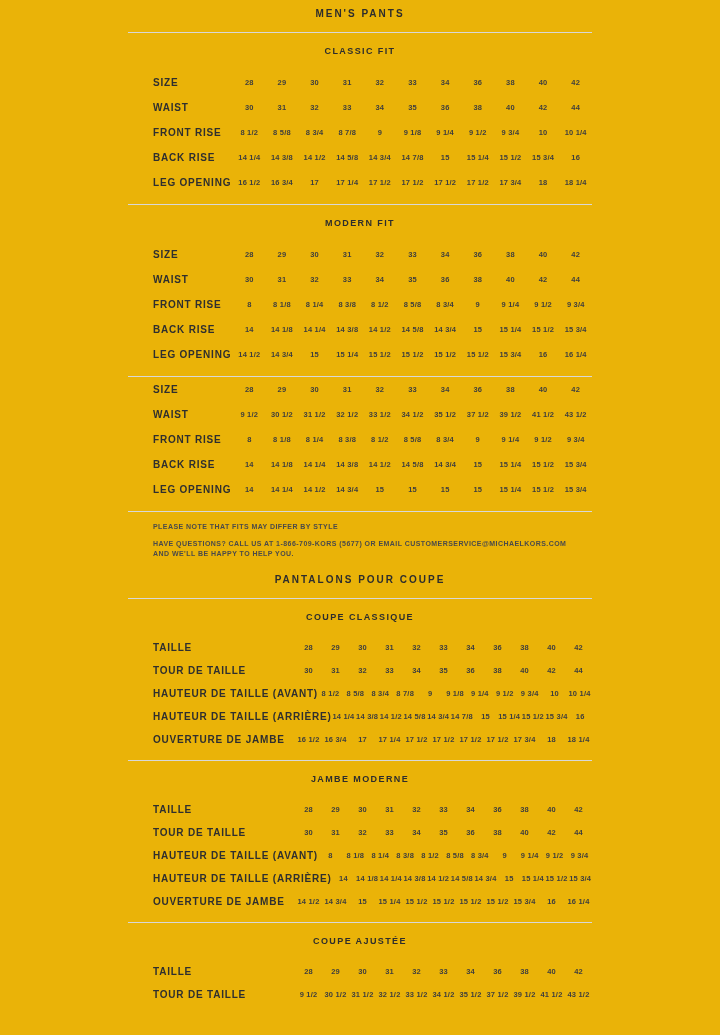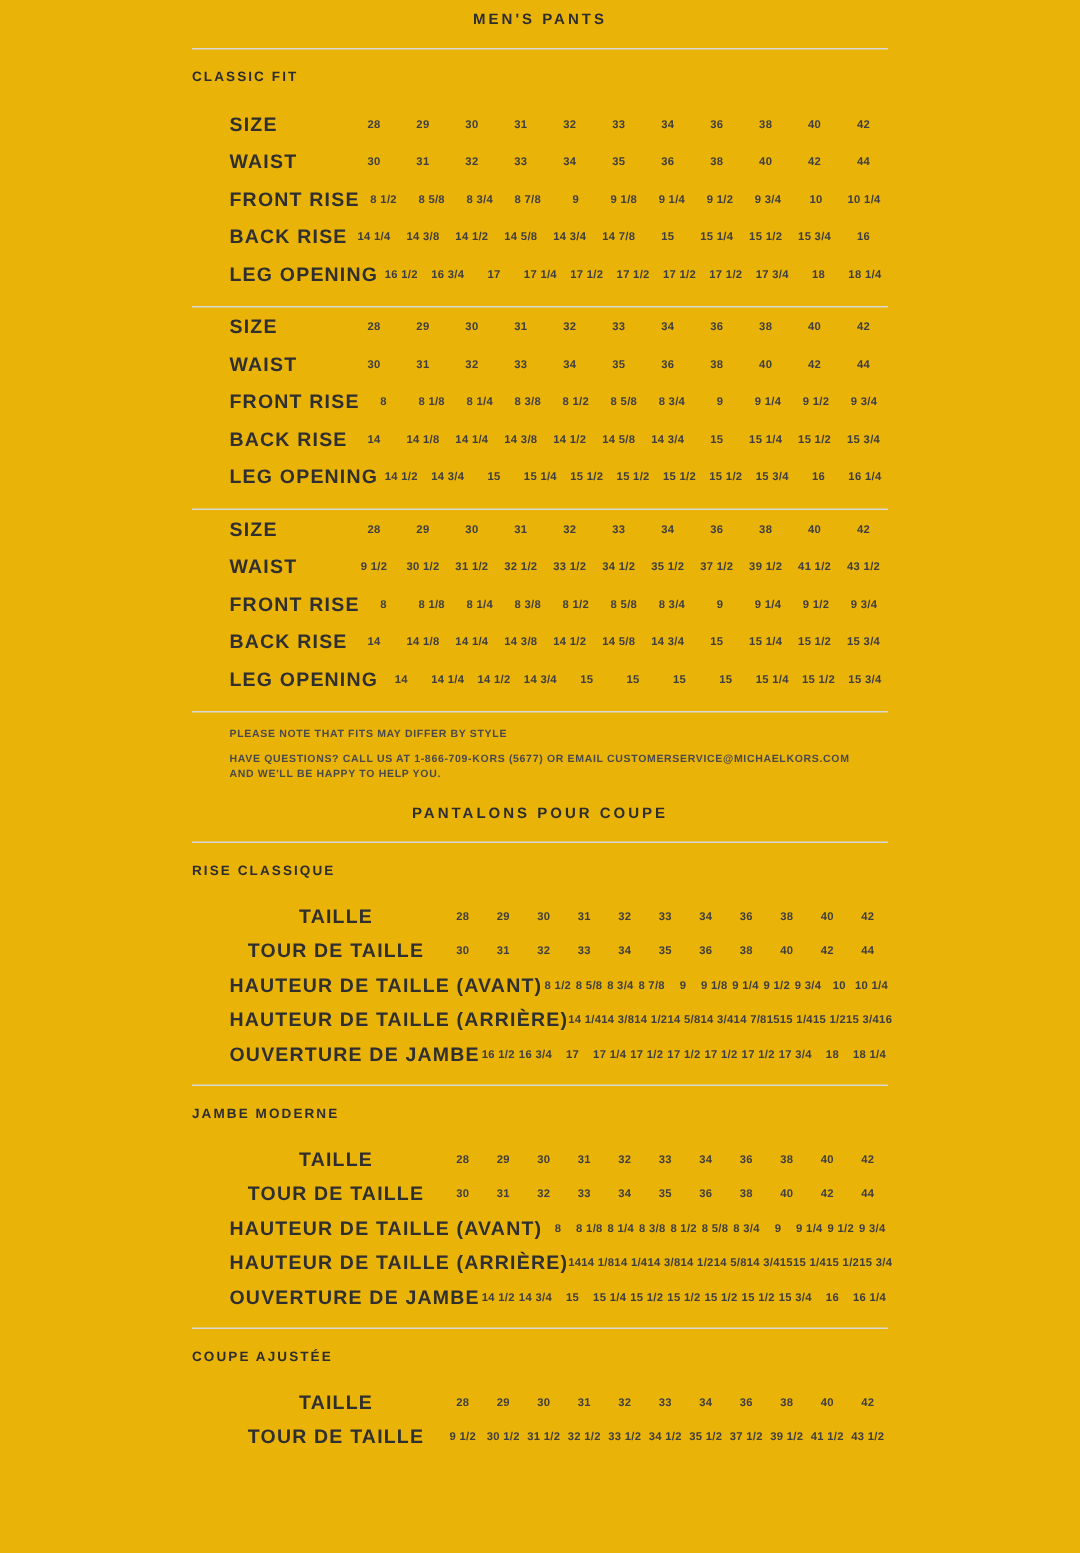--- a/index.html
+++ b/index.html
@@ -33,44 +33,43 @@
   }
   .divider {
     border-top: 1px solid #d8d8d8;
     height: 0;
     margin: 0;
   }
   .fit-section h2 {
     font-size: 9px;
     font-weight: bold;
     letter-spacing: 1.4px;
-    text-align: left;
+    text-align: center;
     color: #2d2d2d;
     margin: 13px 0 14px 0;
   }
   .tbl {
     padding-left: 25px;
     padding-bottom: 9px;
   }
   .row {
     display: flex;
     align-items: center;
     height: 25px;
   }
   .row-label {
     flex: 0 0 80px;
-    font-size: 13px;
+    font-size: 10px;
     font-weight: bold;
     letter-spacing: 0.8px;
     color: #2f2f2f;
     white-space: nowrap;
   }
   .wide .row-label {
     flex: 0 0 142px;
-    text-align: center;
   }
   .wide .row {
     height: 23px;
   }
   .cell {
     flex: 1 1 0;
     text-align: center;
     font-size: 7.5px;
     font-weight: bold;
     letter-spacing: 0.2px;
@@ -169,20 +168,21 @@
               <div class="cell">17 1/2</div>
               <div class="cell">17 1/2</div>
               <div class="cell">17 3/4</div>
               <div class="cell">18</div>
               <div class="cell">18 1/4</div>
             </div>
           </div>
           <div class="divider"></div>
         </section>
         <section class="fit-section">
+          <h2>MODERN FIT</h2>
           <div class="tbl">
             <div class="row">
               <div class="row-label">SIZE</div>
               <div class="cell">28</div>
               <div class="cell">29</div>
               <div class="cell">30</div>
               <div class="cell">31</div>
               <div class="cell">32</div>
               <div class="cell">33</div>
               <div class="cell">34</div>
@@ -330,21 +330,21 @@
     <div class="notes">
       <p>PLEASE NOTE THAT FITS MAY DIFFER BY STYLE</p>
       <p><span>HAVE QUESTIONS? CALL US AT 1-866-709-KORS (5677) OR EMAIL CUSTOMERSERVICE@MICHAELKORS.COM</span><br><span>AND WE'LL BE HAPPY TO HELP YOU.</span></p>
     </div>
 
     <h1 class="page-title">PANTALONS POUR COUPE</h1>
     <div class="divider"></div>
 
     <div id="sections-fr">
         <section class="fit-section wide">
-          <h2>RISE CLASSIQUE</h2>
+          <h2>COUPE CLASSIQUE</h2>
           <div class="tbl">
             <div class="row">
               <div class="row-label">TAILLE</div>
               <div class="cell">28</div>
               <div class="cell">29</div>
               <div class="cell">30</div>
               <div class="cell">31</div>
               <div class="cell">32</div>
               <div class="cell">33</div>
               <div class="cell">34</div>

